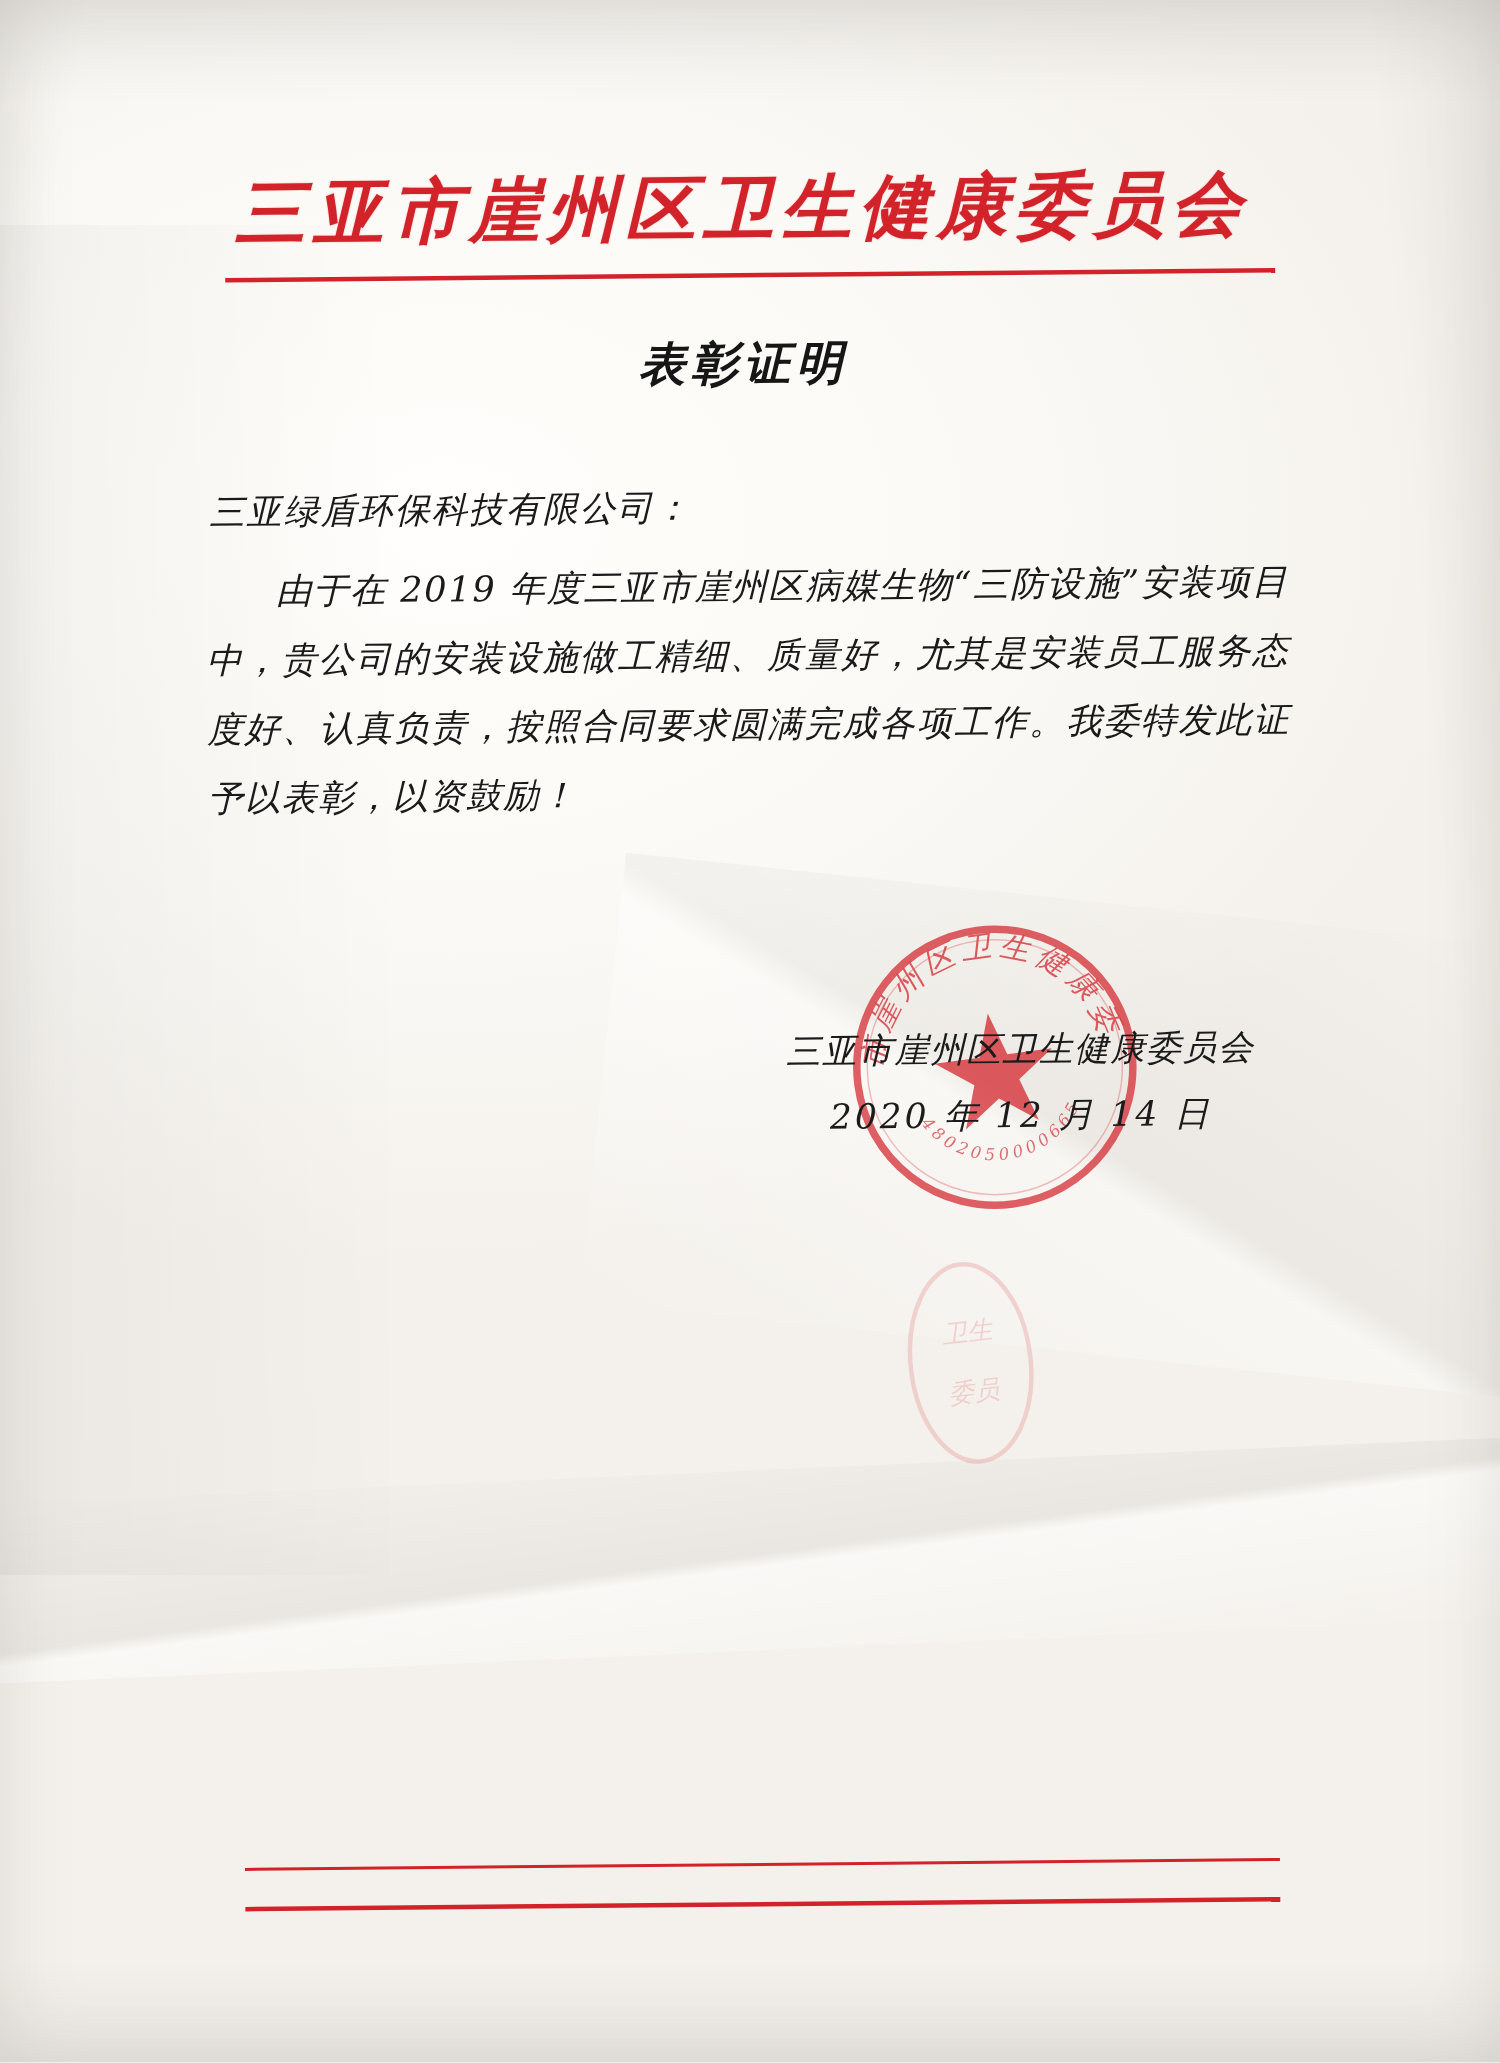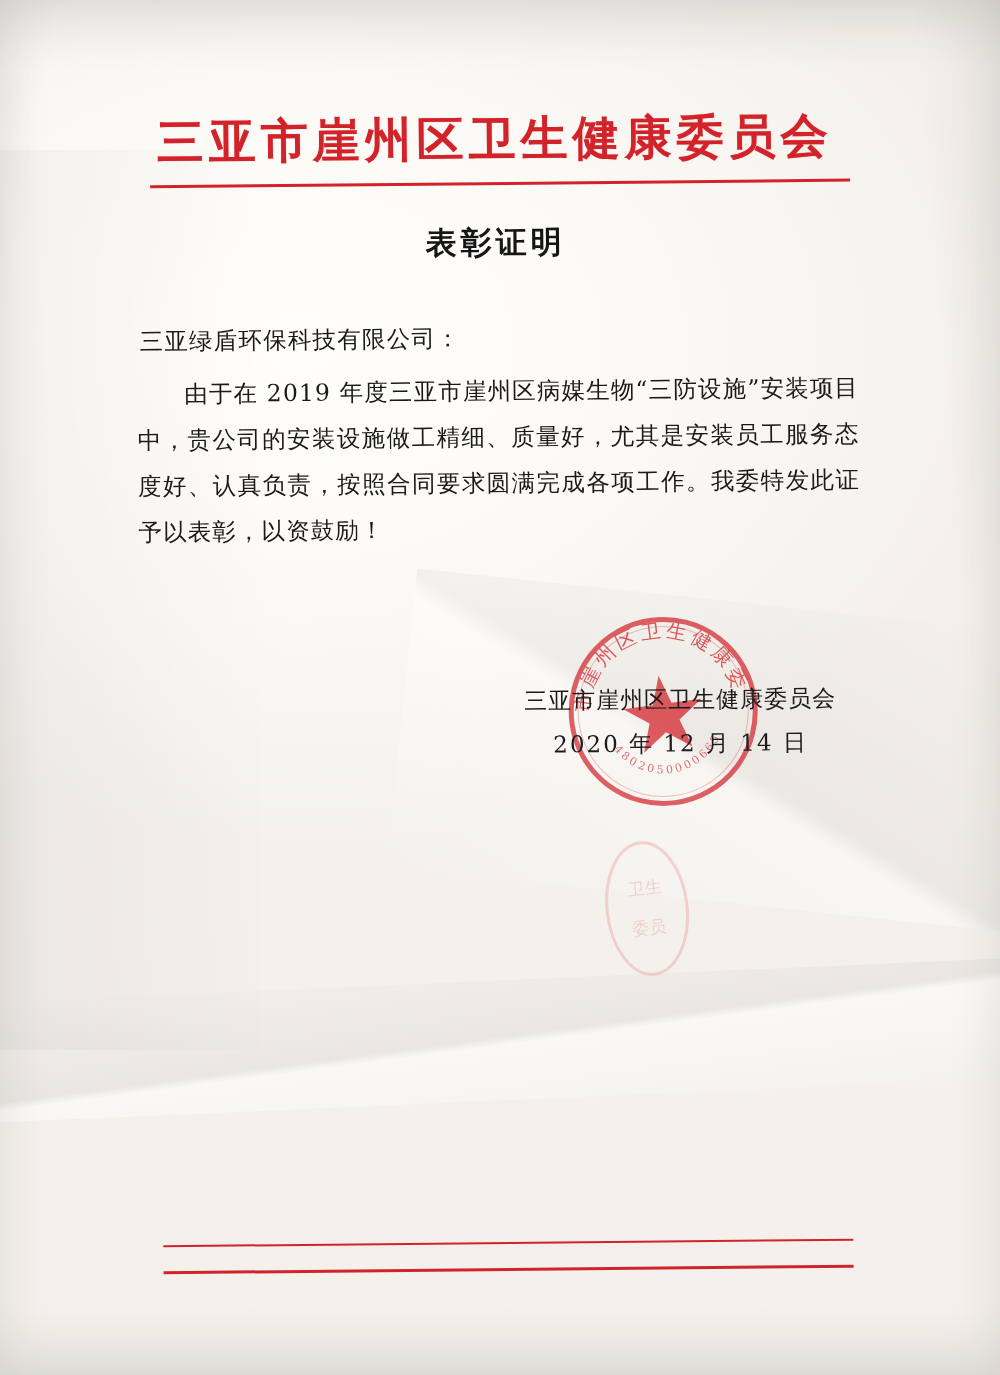--- a/index.html
+++ b/index.html
@@ -15,20 +15,21 @@
   }
 
   .page {
     position: relative;
     width: 1000px;
     height: 1375px;
     background:
       radial-gradient(ellipse 700px 500px at 30% 25%, #fffefc 0%, #fbf9f5 55%, #f4f1ec 100%),
       linear-gradient(120deg, #fdfcfa 0%, #f7f5f1 40%, #f2efe9 70%, #ecebe6 100%);
     box-sizing: border-box;
+    font-style: italic;
   }
 
   
   .crease {
     position: absolute;
     pointer-events: none;
   }
   .crease.c1 {
     top: 0; left: 0; width: 1000px; height: 1375px;
     background:

